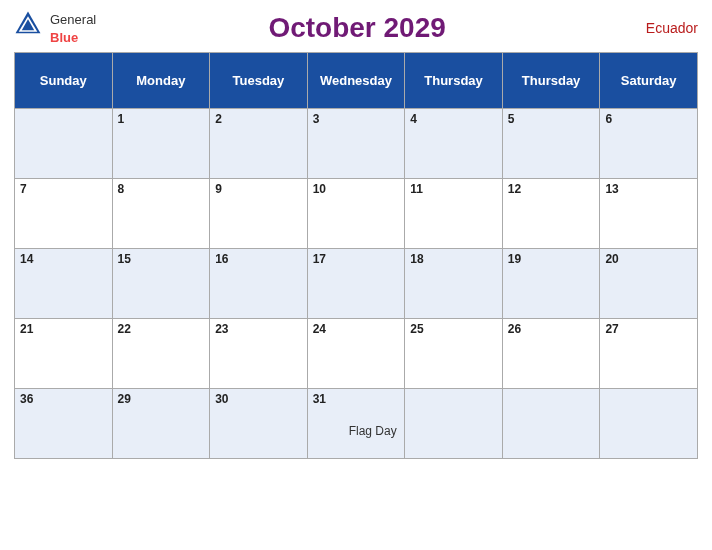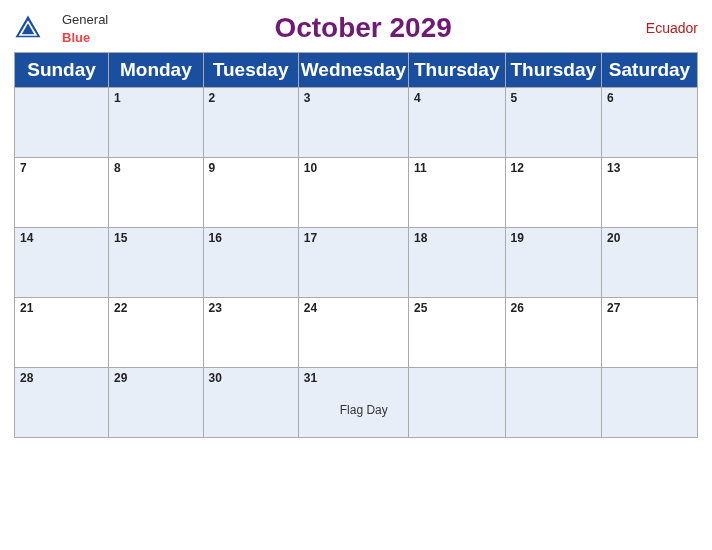--- a/index.html
+++ b/index.html
@@ -17,22 +17,22 @@
       padding: 10px 14px 10px 14px;
     }
     .header {
       display: flex;
       align-items: center;
       justify-content: space-between;
       margin-bottom: 6px;
     }
     .logo {
       display: flex;
-      align-items: center;
-      gap: 20px;
+      align-items: flex-start;
+      gap: 8px;
     }
     .logo-text-general {
       font-size: 13px;
       color: #333;
       font-weight: normal;
     }
     .logo-text-blue {
       font-size: 13px;
       color: #ef4444;
       font-weight: bold;
@@ -55,24 +55,24 @@
       text-align: right;
     }
     .calendar {
       width: 100%;
       border-collapse: collapse;
       border: 1px solid #aaa;
     }
     .calendar th {
       background: #1a4fa0;
       color: #fff;
-      font-size: 19px;
+      font-size: 13px;
       font-weight: bold;
       text-align: center;
-      padding: 6px 2px;
+      padding: 20px 2px;
       border: 1px solid #aaa;
     }
     .calendar td {
       border: 1px solid #aaa;
       vertical-align: top;
       width: calc(100% / 7);
       height: 70px;
       padding: 3px 5px;
       background: #fff;
     }
@@ -214,21 +214,21 @@
           </td>
           <td>
             <span class="day-num">26</span>
           </td>
           <td>
             <span class="day-num">27</span>
           </td>
         </tr>
         <tr>
           <td>
-            <span class="day-num">28</span>
+            <span class="day-num">36</span>
           </td>
           <td>
             <span class="day-num">29</span>
           </td>
           <td>
             <span class="day-num">30</span>
           </td>
           <td>
             <span class="day-num">31</span>
             <span class="event-text">Flag Day</span>

